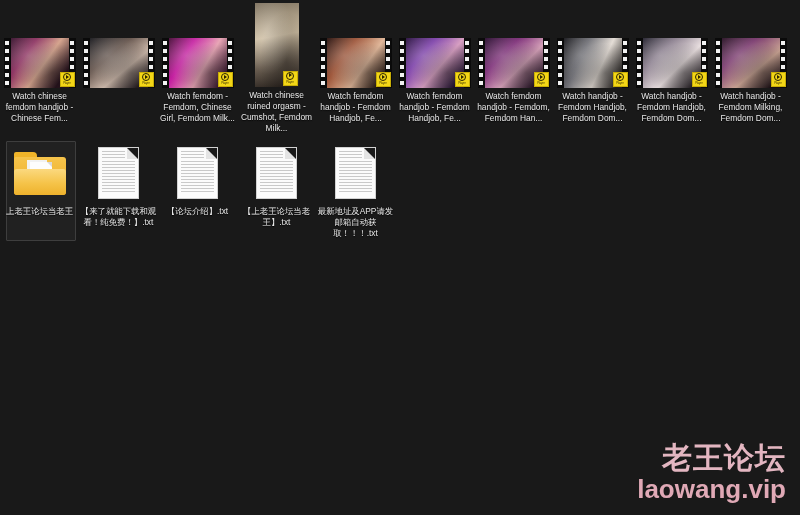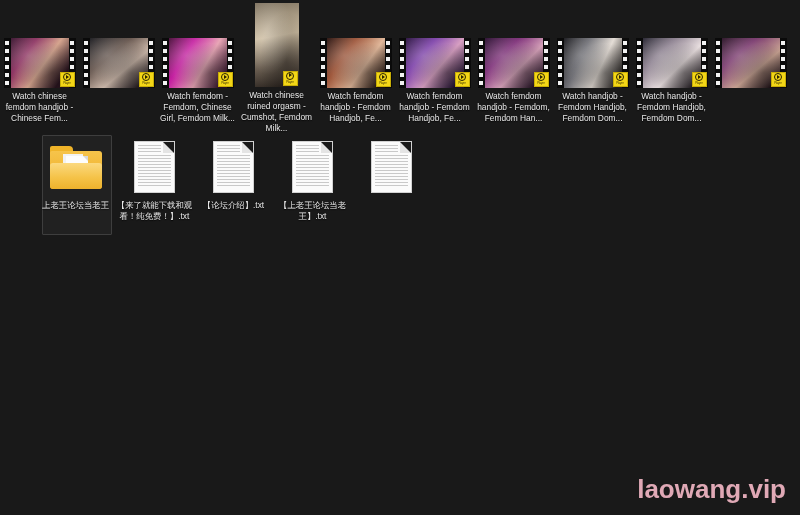--- a/index.html
+++ b/index.html
@@ -19,21 +19,21 @@
 
   
   #file-grid {
     position: absolute;
     left: 0;
     top: 0;
     width: 800px;
   }
   .grid-row {
     display: flex;
-    align-items: flex-start;
+    align-items: flex-end;
   }
   .file-item {
     width: 79px;
     box-sizing: border-box;
     display: flex;
     flex-direction: column;
     align-items: center;
     padding-top: 2px;
     position: relative;
   }
@@ -163,21 +163,21 @@
     line-height: 11px;
     color: #e9e9e9;
     word-break: break-word;
     overflow: hidden;
     text-shadow: 0 1px 1px rgba(0,0,0,.8);
   }
   .file-label.four { max-height: 44px; }
   .file-label.three { max-height: 33px; }
 
   
-  .row-docs { height: 110px; margin-top: 2px; margin-left: 36px; }
+  .row-docs { height: 110px; margin-top: 2px; }
   .row-docs .file-item { height: 104px; }
   .doc-holder {
     height: 60px;
     width: 79px;
     display: flex;
     align-items: center;
     justify-content: center;
   }
 
   
@@ -587,20 +587,21 @@
               <i></i>
               <i></i>
               <i></i>
             </div>
           <div class="player-badge">
             <div class="tri"></div>
             <div class="bname">Player</div>
           </div>
         </div>
       </div>
+      <div class="file-label four">Watch handjob - Femdom Milking, Femdom Dom...</div>
     </div>
 
   </div>
 
   <div class="grid-row row-docs">
 
     <div class="file-item selected">
       <div class="selbox"></div>
       <div class="doc-holder">
         <div class="folder">
@@ -651,20 +652,22 @@
 
     <div class="file-item">
       <div class="doc-holder">
         <div class="txtdoc">
           <div class="lines top"></div>
           <div class="foldshade"></div>
           <div class="fold"></div>
           <div class="lines"></div>
         </div>
       </div>
+      <div class="file-label three">最新地址及APP请发邮箱自动获取！！！.txt</div>
     </div>
 
   </div>
 </div>
 
 <div id="watermark">
+  <div class="wm-cn">老王论坛</div>
   <div class="wm-en">laowang.vip</div>
 </div>
 
 </body></html>

